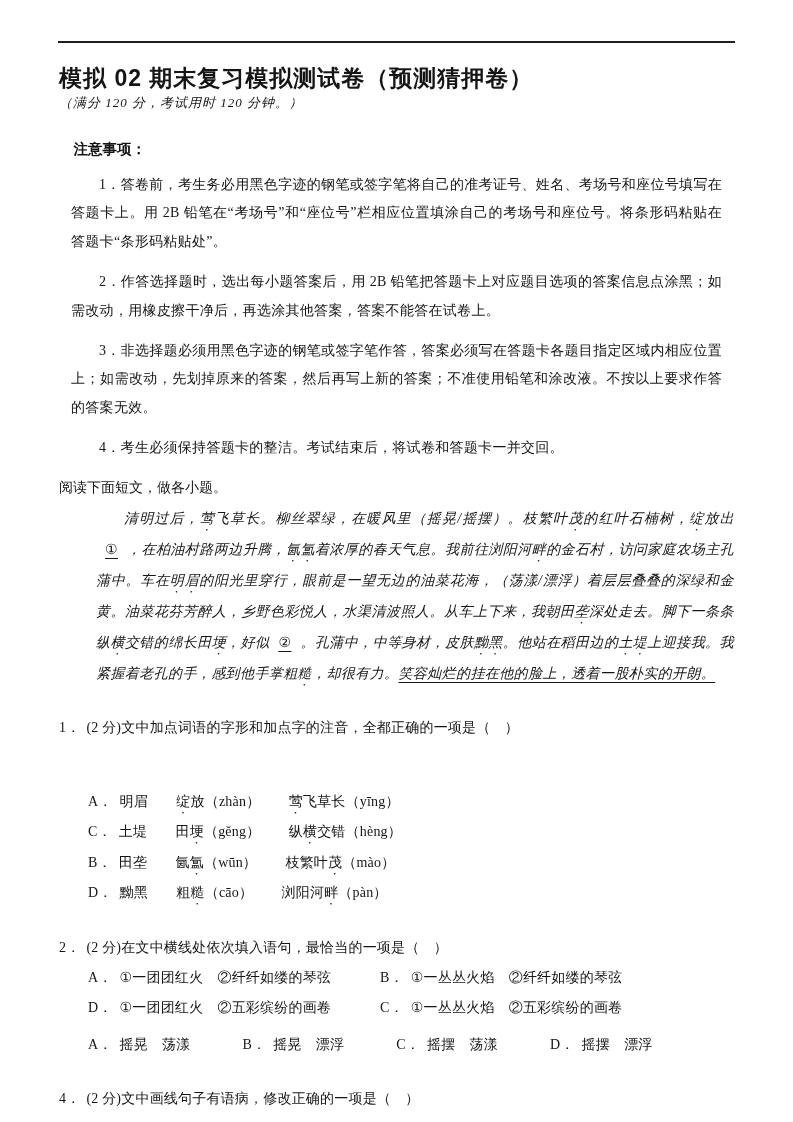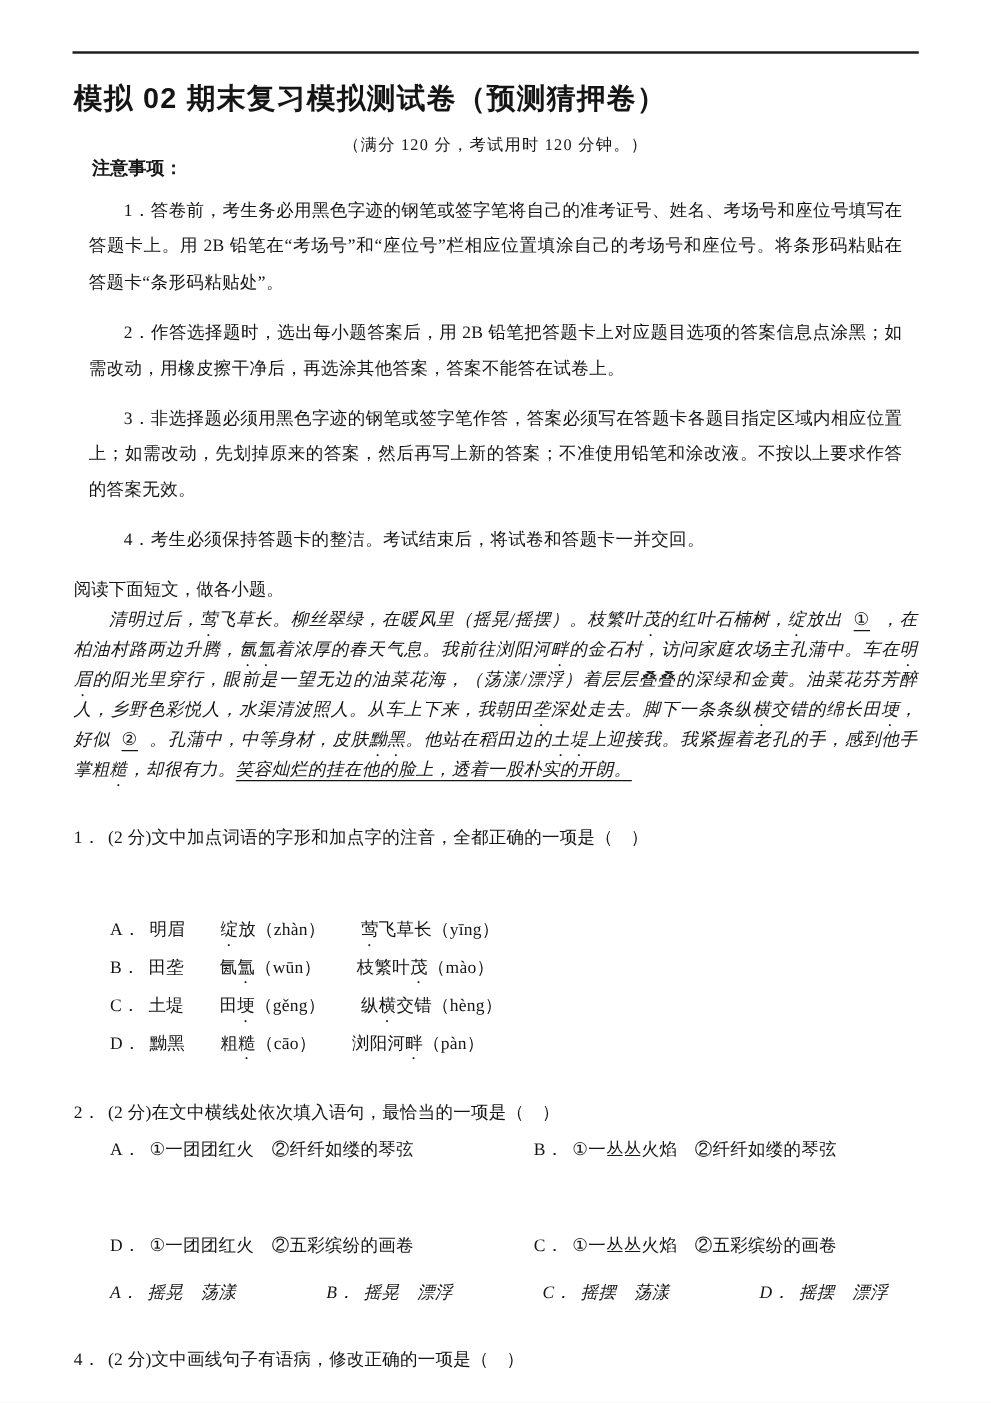--- a/index.html
+++ b/index.html
@@ -2,41 +2,41 @@
 <html><head>
 <meta charset="utf-8">
 <style>
   html,body{margin:0;padding:0;background:#e8e8e8;}
   body{width:793px;height:1122px;background:#ffffff;color:#151515;
        font-family:"Liberation Serif","DejaVu Serif",serif;overflow:hidden;position:relative;}
   .page{box-sizing:border-box;width:793px;height:1122px;padding:0 59px;position:relative;}
   .toprule{border-top:2px solid #1f1f1f;margin:0 -1px;padding-top:0;margin-top:41px;}
   .title{font-family:"Liberation Sans","DejaVu Sans",sans-serif;font-weight:700;
          font-size:23px;text-align:left;margin:20px 0 0 0;letter-spacing:1px;}
-  .subtitle{font-size:13px;text-align:center;margin-top:13px;letter-spacing:1px;}
+  .subtitle{font-style:italic;font-size:13px;text-align:left;letter-spacing:1px;}
   .notice-head{font-family:Liberation Mono, monospace;font-weight:700;
-               font-size:14.5px;margin-top:0;text-indent:1em;}
+               font-size:14.5px;margin-top:28px;text-indent:1em;}
   .notice-item{font-size:14px;line-height:28.4px;text-align:justify;margin:12px;text-indent:2em;letter-spacing:0.3px;}
   .section-head{font-family:"Liberation Sans","DejaVu Sans",sans-serif;font-weight:700;
                 font-size:15.5px;margin-top:13px;}
   .intro{font-size:14px;margin-top:8px;line-height:26px;}
-  .passage{font-size:14px;font-style:italic;line-height:18px;text-align:justify;
-           text-indent:2em;margin-top:2px;letter-spacing:0.4px;}
+  .passage{font-size:14px;font-style:italic;line-height:31px;text-align:justify;
+           text-indent:2em;margin-top:2px;letter-spacing:0.4px;margin-left:37px;}
   .dot{-webkit-text-emphasis:filled dot;-webkit-text-emphasis-position:under;
        text-emphasis:filled dot;text-emphasis-position:under right;}
   .ul{text-decoration:underline;text-underline-offset:4px;}
   .blank{text-decoration:underline;text-underline-offset:4px;padding:0 9px;font-style:normal;}
   .q{margin-top:7px;}
   .qstem{font-size:14px;line-height:30px;letter-spacing:0.2px;margin-top:24px;}
   .qnum{margin-right:6px;}
   .opts-stack{padding-left:29px;margin-top:44px;}
   .opts-stack .opt{font-size:14px;line-height:30.5px;letter-spacing:0.2px;}
-  .opts-grid{padding-left:29px;display:grid;grid-template-columns:292px auto;gap:47px;}
+  .opts-grid{padding-left:29px;display:grid;grid-template-columns:292px auto;}
   .opts-grid .opt{font-size:14px;line-height:30px;letter-spacing:0.2px;}
-  .opts-inline{padding-left:29px;display:flex;gap:72px;font-style:italic;}
+  .opts-inline{padding-left:29px;display:flex;gap:52px;}
   .opts-inline .opt{font-size:14px;line-height:30px;letter-spacing:0.2px;white-space:nowrap;}
   .olabel{margin-right:7px;}
 </style>
 </head>
 <body>
 
 <div class="page">
   <div class="toprule"></div>
 
   <h1 class="title">模拟 02 期末复习模拟测试卷（预测猜押卷）</h1>
@@ -52,22 +52,22 @@
 
   <div class="intro">阅读下面短文，做各小题。</div>
 
   <div class="passage" id="passage"><span class="">清明过后，</span><span class="dot">莺</span><span class="">飞草长。柳丝翠绿，在暖风里（摇晃/摇摆）。枝繁叶</span><span class="dot">茂</span><span class="">的红叶石楠树，</span><span class="dot">绽</span><span class="">放出</span><span class="blank">①</span><span class="">，在柏油村路两边升腾，</span><span class="dot">氤氲</span><span class="">着浓厚的春天气息。我前往浏阳河</span><span class="dot">畔</span><span class="">的金石村，访问家庭农场主孔蒲中。车在</span><span class="dot">明眉</span><span class="">的阳光里穿行，眼前是一望无边的油菜花海，（荡漾/漂浮）着层层叠叠的深绿和金黄。油菜花芬芳醉人，乡野色彩悦人，水渠清波照人。从车上下来，我朝田</span><span class="dot">垄</span><span class="">深处走去。脚下一条条纵</span><span class="dot">横</span><span class="">交错的绵长田</span><span class="dot">埂</span><span class="">，好似</span><span class="blank">②</span><span class="">。孔蒲中，中等身材，皮肤</span><span class="dot">黝黑</span><span class="">。他站在稻田边的</span><span class="dot">土堤</span><span class="">上迎接我。我紧握着老孔的手，感到他手掌粗</span><span class="dot">糙</span><span class="">，却很有力。</span><span class="ul">笑容灿烂的挂在他的脸上，透着一股朴实的开朗。</span></div>
 
   <div id="questions">
       <div class="q">
         <div class="qstem"><span class="qnum">1．</span><span>(2 分)文中加点词语的字形和加点字的注音，全都正确的一项是（　）</span></div>
         <div class="opts-stack">
           <div class="opt"><span class="olabel">A．</span><span class="">明眉　　</span><span class="dot">绽</span><span class="">放（zhàn）　　</span><span class="dot">莺</span><span class="">飞草长（yīng）</span></div>
+          <div class="opt"><span class="olabel">C．</span><span class="">土堤　　田</span><span class="dot">埂</span><span class="">（gěng）　　纵</span><span class="dot">横</span><span class="">交错（hèng）</span></div>
           <div class="opt"><span class="olabel">B．</span><span class="">田垄　　氤</span><span class="dot">氲</span><span class="">（wūn）　　枝繁叶</span><span class="dot">茂</span><span class="">（mào）</span></div>
-          <div class="opt"><span class="olabel">C．</span><span class="">土堤　　田</span><span class="dot">埂</span><span class="">（gěng）　　纵</span><span class="dot">横</span><span class="">交错（hèng）</span></div>
           <div class="opt"><span class="olabel">D．</span><span class="">黝黑　　粗</span><span class="dot">糙</span><span class="">（cāo）　　浏阳河</span><span class="dot">畔</span><span class="">（pàn）</span></div>
         </div>
       </div>
       <div class="q">
         <div class="qstem"><span class="qnum">2．</span><span>(2 分)在文中横线处依次填入语句，最恰当的一项是（　）</span></div>
         <div class="opts-grid">
           <div class="opt"><span class="olabel">A．</span><span>①一团团红火　②纤纤如缕的琴弦</span></div>
           <div class="opt"><span class="olabel">B．</span><span>①一丛丛火焰　②纤纤如缕的琴弦</span></div>
           <div class="opt"><span class="olabel">D．</span><span>①一团团红火　②五彩缤纷的画卷</span></div>
           <div class="opt"><span class="olabel">C．</span><span>①一丛丛火焰　②五彩缤纷的画卷</span></div>

